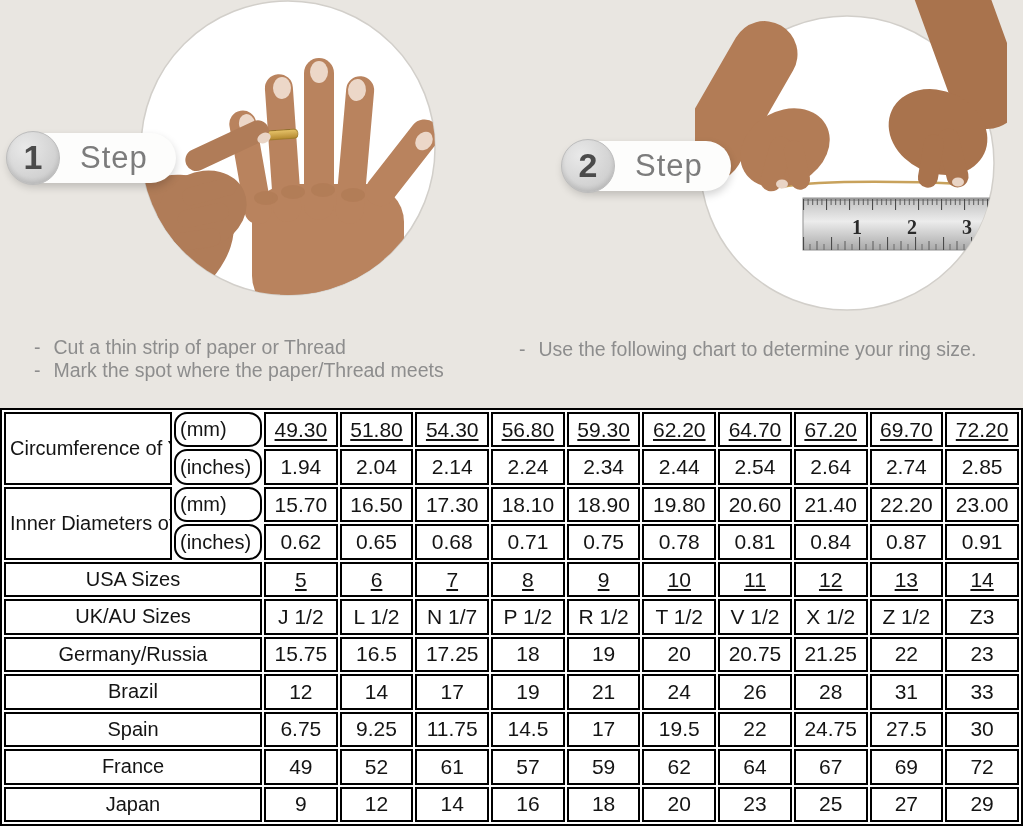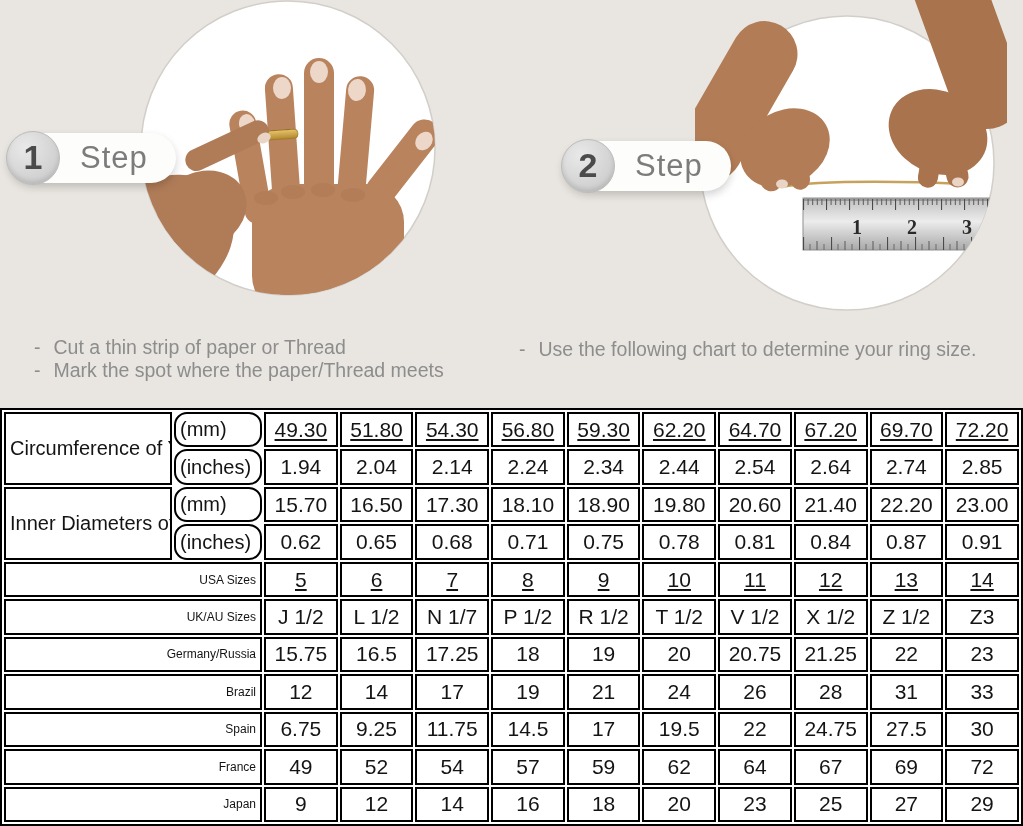--- a/index.html
+++ b/index.html
@@ -45,21 +45,21 @@
     border-collapse:separate; border-spacing:2px; table-layout:fixed;
     background:#ffffff; border:2px solid #000;
     font-size:21px; color:#141414;
   }
   table.ringsize td {
     border:2px solid #000; padding:0 4px; overflow:hidden; white-space:nowrap;
     background:#fff; vertical-align:middle;
   }
   td.grouplabel { text-align:center; font-size:20px; white-space:normal; line-height:1.35; }
   td.unit      { text-align:left; font-size:20px; padding-left:6px;border-radius:13px; }
-  td.rowlabel  { text-align:right; font-size:12px; padding-left:7px; }
+  td.rowlabel  { text-align:center; font-size:20px; padding-left:7px; }
   td.value     { text-align:center; }
   td.shaded    { background:#d7d7d7;text-decoration:underline; }
 </style>
 </head>
 <body>
 
 <div class="page">
 
   <svg id="illu-1" class="illu" width="315" height="315" viewBox="0 0 315 315">
     <defs>
@@ -325,21 +325,21 @@
           <td class="value">19.5</td>
           <td class="value">22</td>
           <td class="value">24.75</td>
           <td class="value">27.5</td>
           <td class="value">30</td>
         </tr>
         <tr>
           <td class="rowlabel" colspan="2">France</td>
           <td class="value">49</td>
           <td class="value">52</td>
-          <td class="value">54</td>
+          <td class="value">61</td>
           <td class="value">57</td>
           <td class="value">59</td>
           <td class="value">62</td>
           <td class="value">64</td>
           <td class="value">67</td>
           <td class="value">69</td>
           <td class="value">72</td>
         </tr>
         <tr>
           <td class="rowlabel" colspan="2">Japan</td>

